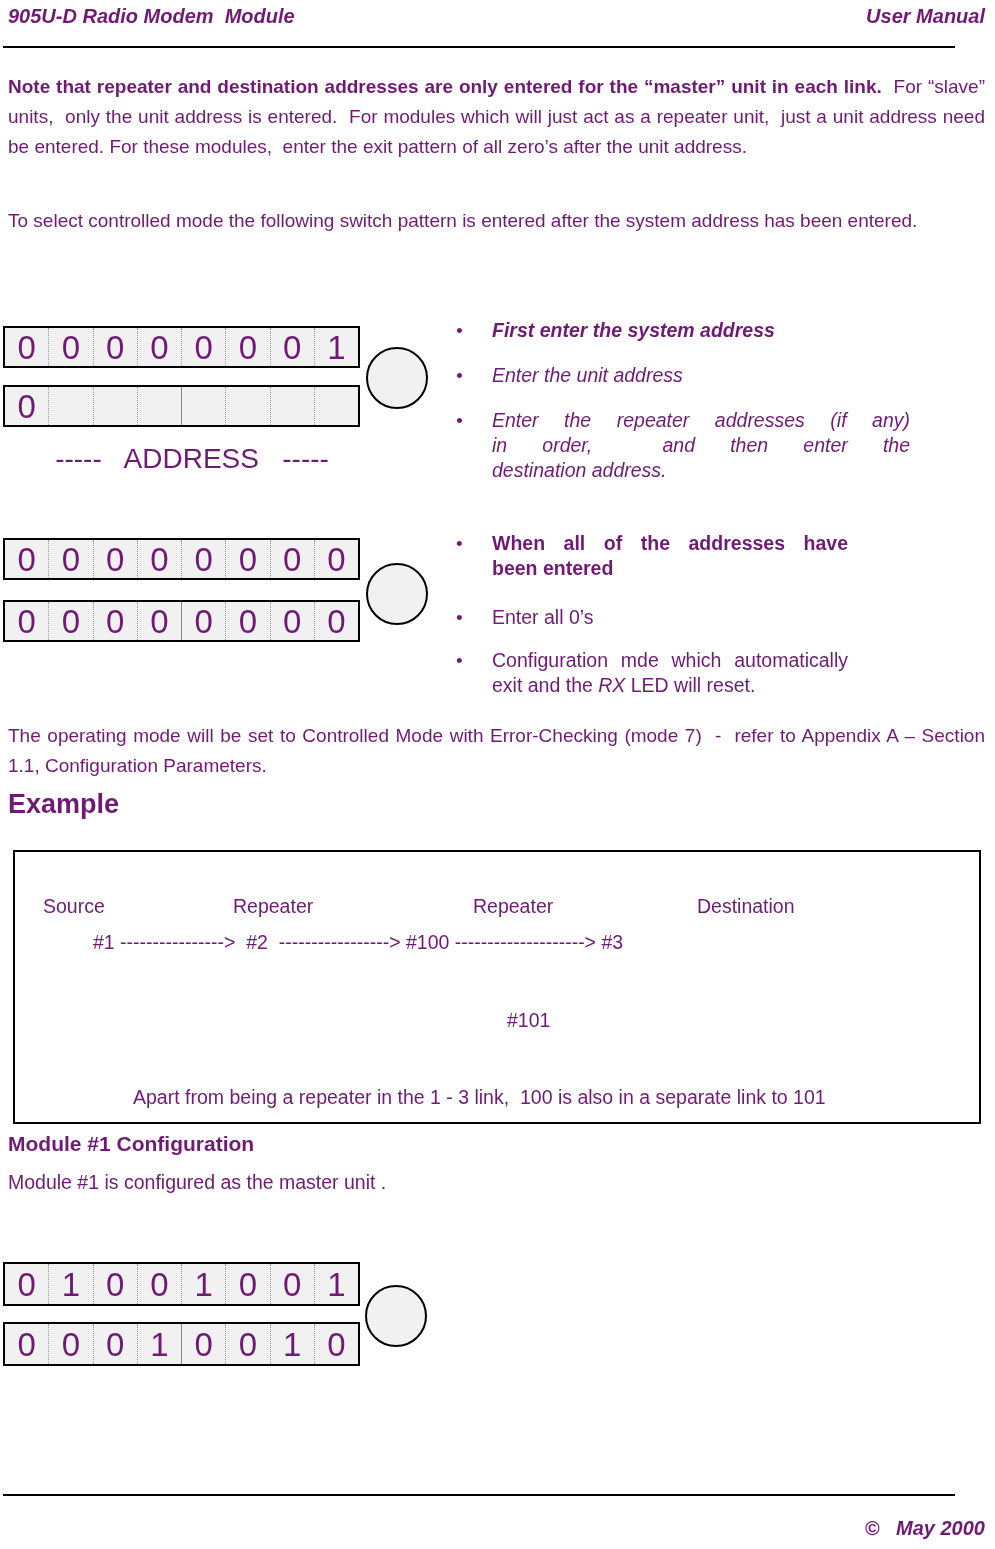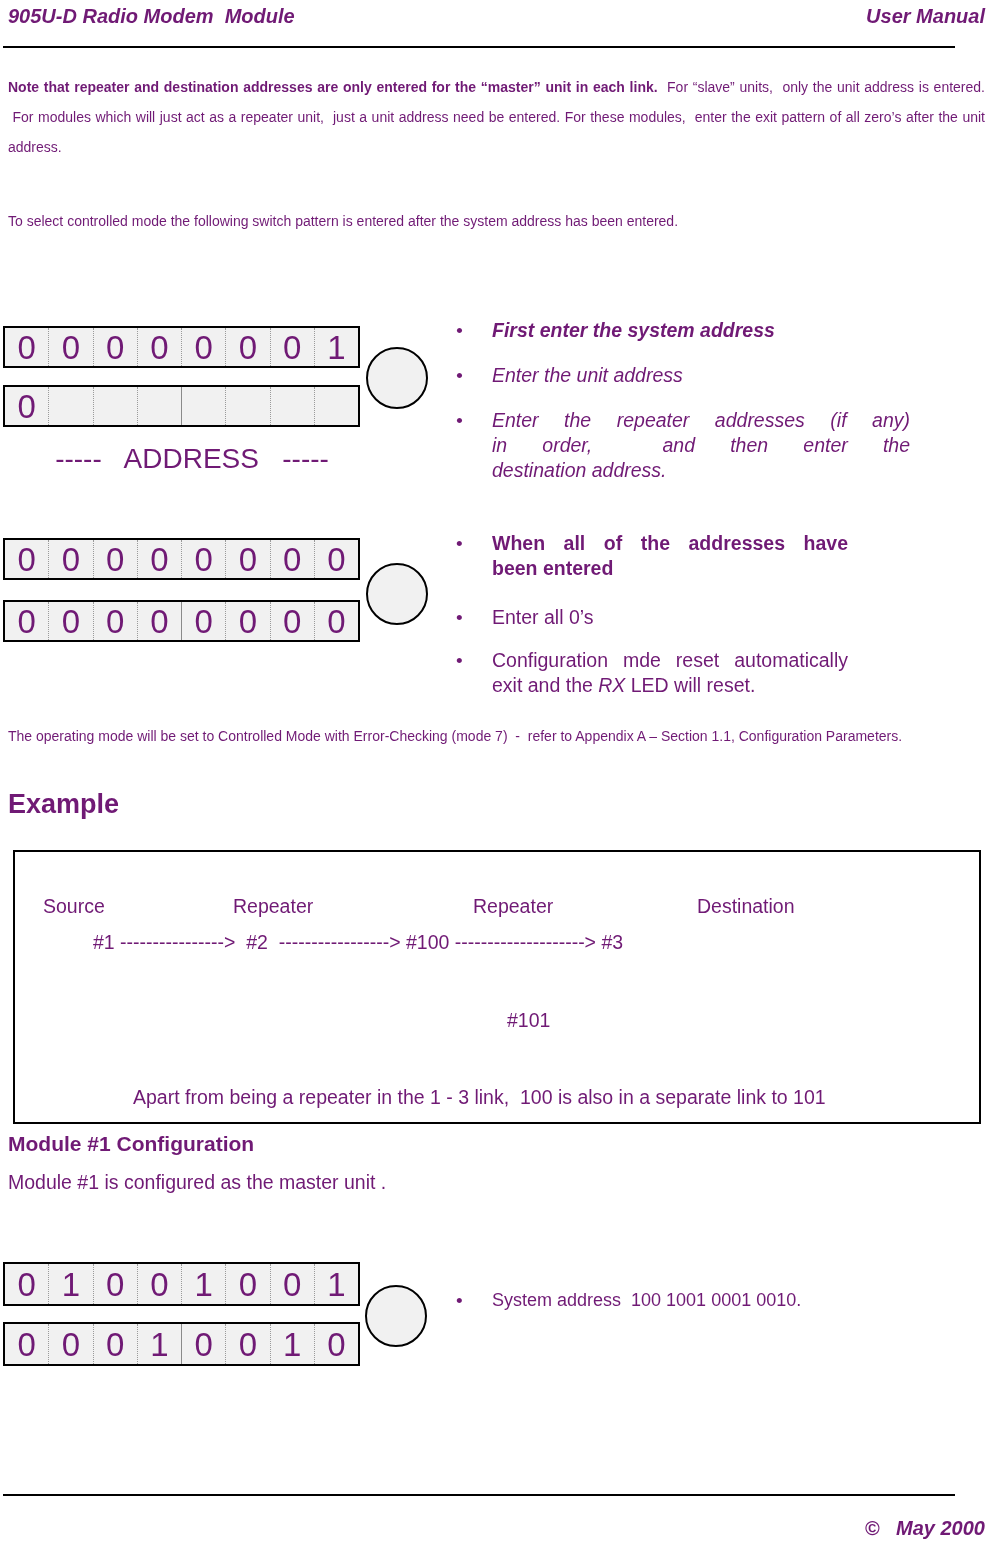--- a/index.html
+++ b/index.html
@@ -4,21 +4,21 @@
 <style>
   html,body{margin:0;padding:0;background:#ffffff;}
   .page{position:relative;width:995px;height:1549px;background:#ffffff;color:#701a75;
         font-family:"Liberation Sans", sans-serif;overflow:hidden;}
   .hdr{position:absolute;top:5px;font-size:20px;font-weight:bold;font-style:italic;}
   .hdr-left{left:8px;}
   .hdr-right{right:10px;}
   .rule{position:absolute;left:3px;width:952px;height:2px;background:#000;}
   .rule-top{top:46px;}
   .rule-bottom{top:1494px;}
-  .body-p{position:absolute;left:8px;width:977px;margin:0;font-size:14px;line-height:30px;text-align:justify;}
+  .body-p{position:absolute;left:8px;width:977px;margin:0;font-size:19px;line-height:30px;text-align:justify;}
   .p1{top:72px;}
   .p2{top:206px;}
   .p3{top:721px;}
   .bold{font-weight:bold;}
   .it{font-style:italic;}
 
   
   .dip{position:absolute;left:3px;width:357px;height:42px;display:flex;background:#f1f1f1;
        border:2px solid #000;box-sizing:border-box;}
   .dip .cell{flex:1;display:flex;align-items:center;justify-content:center;
@@ -156,21 +156,21 @@
         <div>been entered</div>
       </div>
     </div>
     <div class="bi bi-b">
       <span class="dot"></span>
       <div class="bt">Enter all 0’s</div>
     </div>
     <div class="bi">
       <span class="dot"></span>
       <div class="bt">
-        <div class="jl">Configuration mde reset automatically</div>
+        <div class="jl">Configuration mde which automatically</div>
         <div><span>exit and the </span><span class="it">RX</span><span> LED will reset.</span></div>
       </div>
     </div>
   </div>
 
   <p class="body-p p3">The operating mode will be set to Controlled Mode with Error-Checking (mode 7) &nbsp;- &nbsp;refer to Appendix A – Section 1.1, Configuration Parameters.</p>
 
   <h2 class="h-example">Example</h2>
 
   <div class="exbox"></div>
@@ -200,24 +200,18 @@
     <span class="cell">0</span>
     <span class="cell">0</span>
     <span class="cell">1</span>
     <span class="cell">0</span>
     <span class="cell">0</span>
     <span class="cell">1</span>
     <span class="cell">0</span>
   </div>
   <div class="circle c3"></div>
 
-  <div class="bul bul3">
-    <div class="bi">
-      <span class="dot"></span>
-      <div class="bt">System address &nbsp;100 1001 0001 0010.</div>
-    </div>
-  </div>
 
   <div class="rule rule-bottom"></div>
   <div class="ftr ftr-left">Page 46</div>
   <div class="ftr ftr-right">© &nbsp; May 2000</div>
 
 </div>
 
 </body></html>

